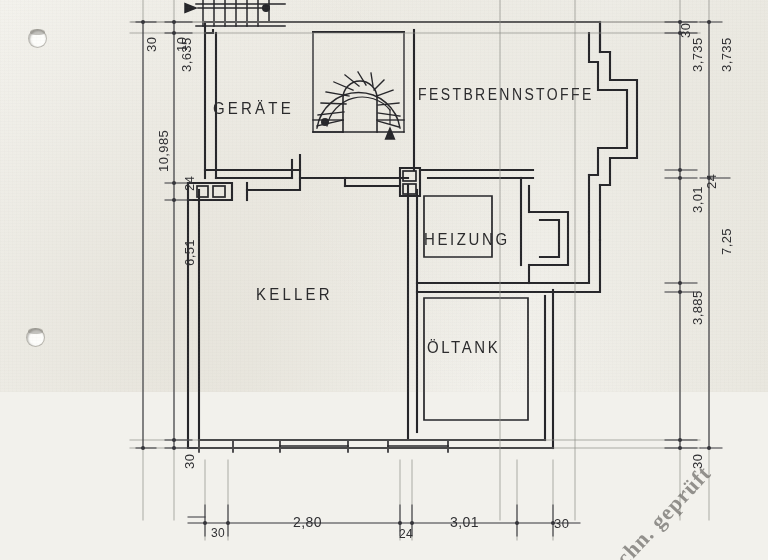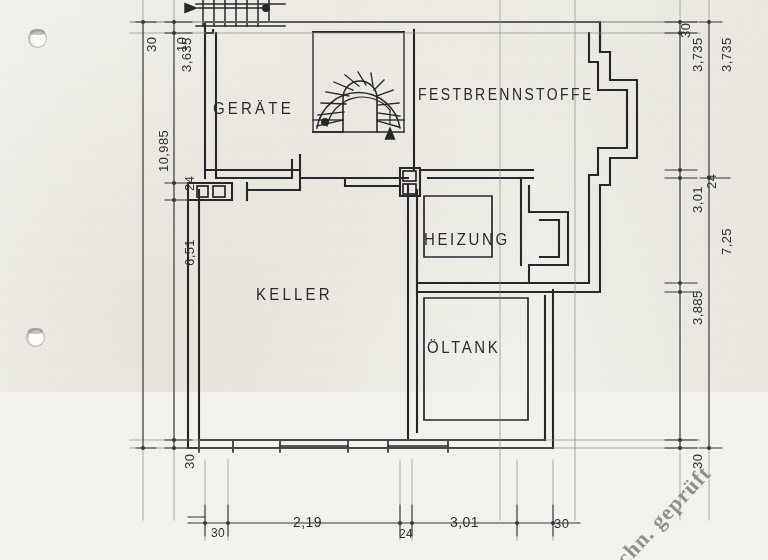--- a/index.html
+++ b/index.html
@@ -330,21 +330,21 @@
   <div class="lbl dim dimv" style="left:688px;top:16px;transform:rotate(-90deg) translate(-22px,-10px);">30</div>
   <div class="lbl dim dimv" style="left:690px;top:72px;transform:rotate(-90deg) translate(0,0);">3,735</div>
   <div class="lbl dim dimv" style="left:719px;top:72px;transform:rotate(-90deg) translate(0,0);">3,735</div>
   <div class="lbl dim dimv" style="left:704px;top:165px;transform:rotate(-90deg) translate(-24px,0);">24</div>
   <div class="lbl dim dimv" style="left:690px;top:213px;transform:rotate(-90deg) translate(0,0);">3,01</div>
   <div class="lbl dim dimv" style="left:719px;top:255px;transform:rotate(-90deg) translate(0,0);">7,25</div>
   <div class="lbl dim dimv" style="left:690px;top:325px;transform:rotate(-90deg) translate(0,0);">3,885</div>
   <div class="lbl dim dimv" style="left:690px;top:443px;transform:rotate(-90deg) translate(-26px,0);">30</div>
 
   <div class="lbl dim" style="left:211px;top:526px;font-size:12px;">30</div>
-  <div class="lbl dim" style="left:293px;top:514px;font-size:14px;">2,19</div>
+  <div class="lbl dim" style="left:293px;top:514px;font-size:14px;">2,80</div>
   <div class="lbl dim" style="left:399px;top:527px;font-size:12px;">24</div>
   <div class="lbl dim" style="left:450px;top:514px;font-size:14px;">3,01</div>
   <div class="lbl dim" style="left:554px;top:516px;font-size:13px;">30</div>
 
   <div class="stamp" style="left:630px;top:545px;transform:rotate(-47deg);">chn. geprüft</div>
 
   <div class="hole" style="left:29px;top:30px;width:17px;height:17px;"></div>
   <div class="hole" style="left:27px;top:329px;width:17px;height:17px;"></div>
 
   <div id="grain"></div>

